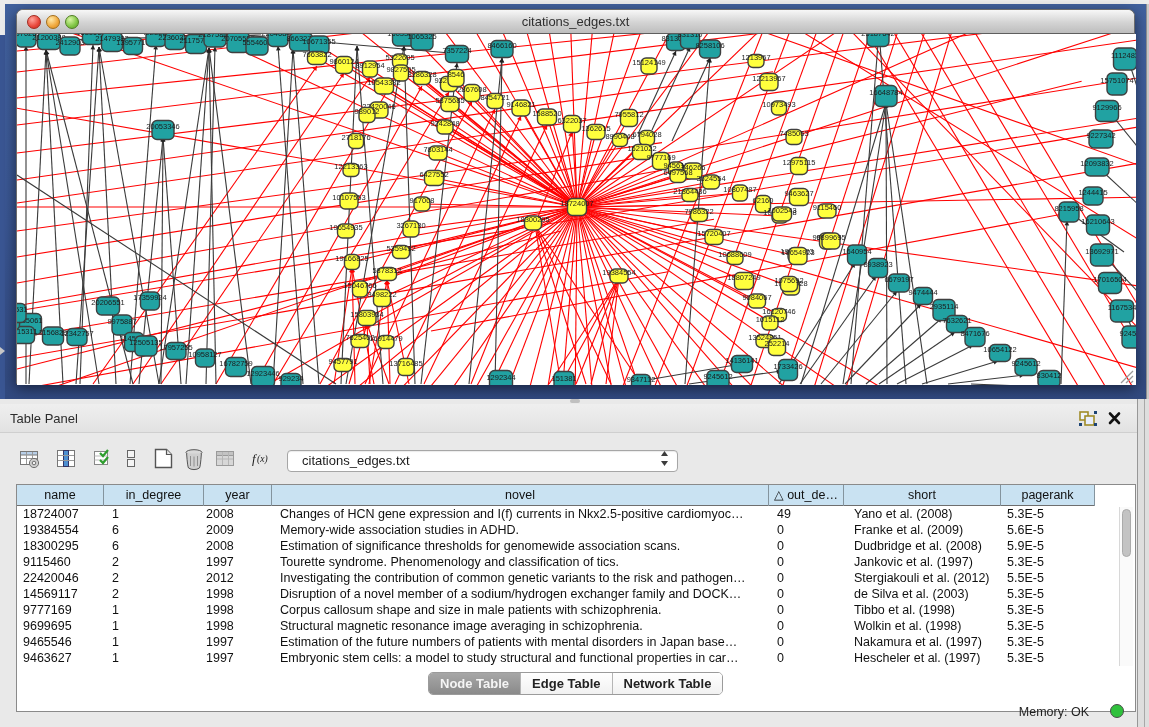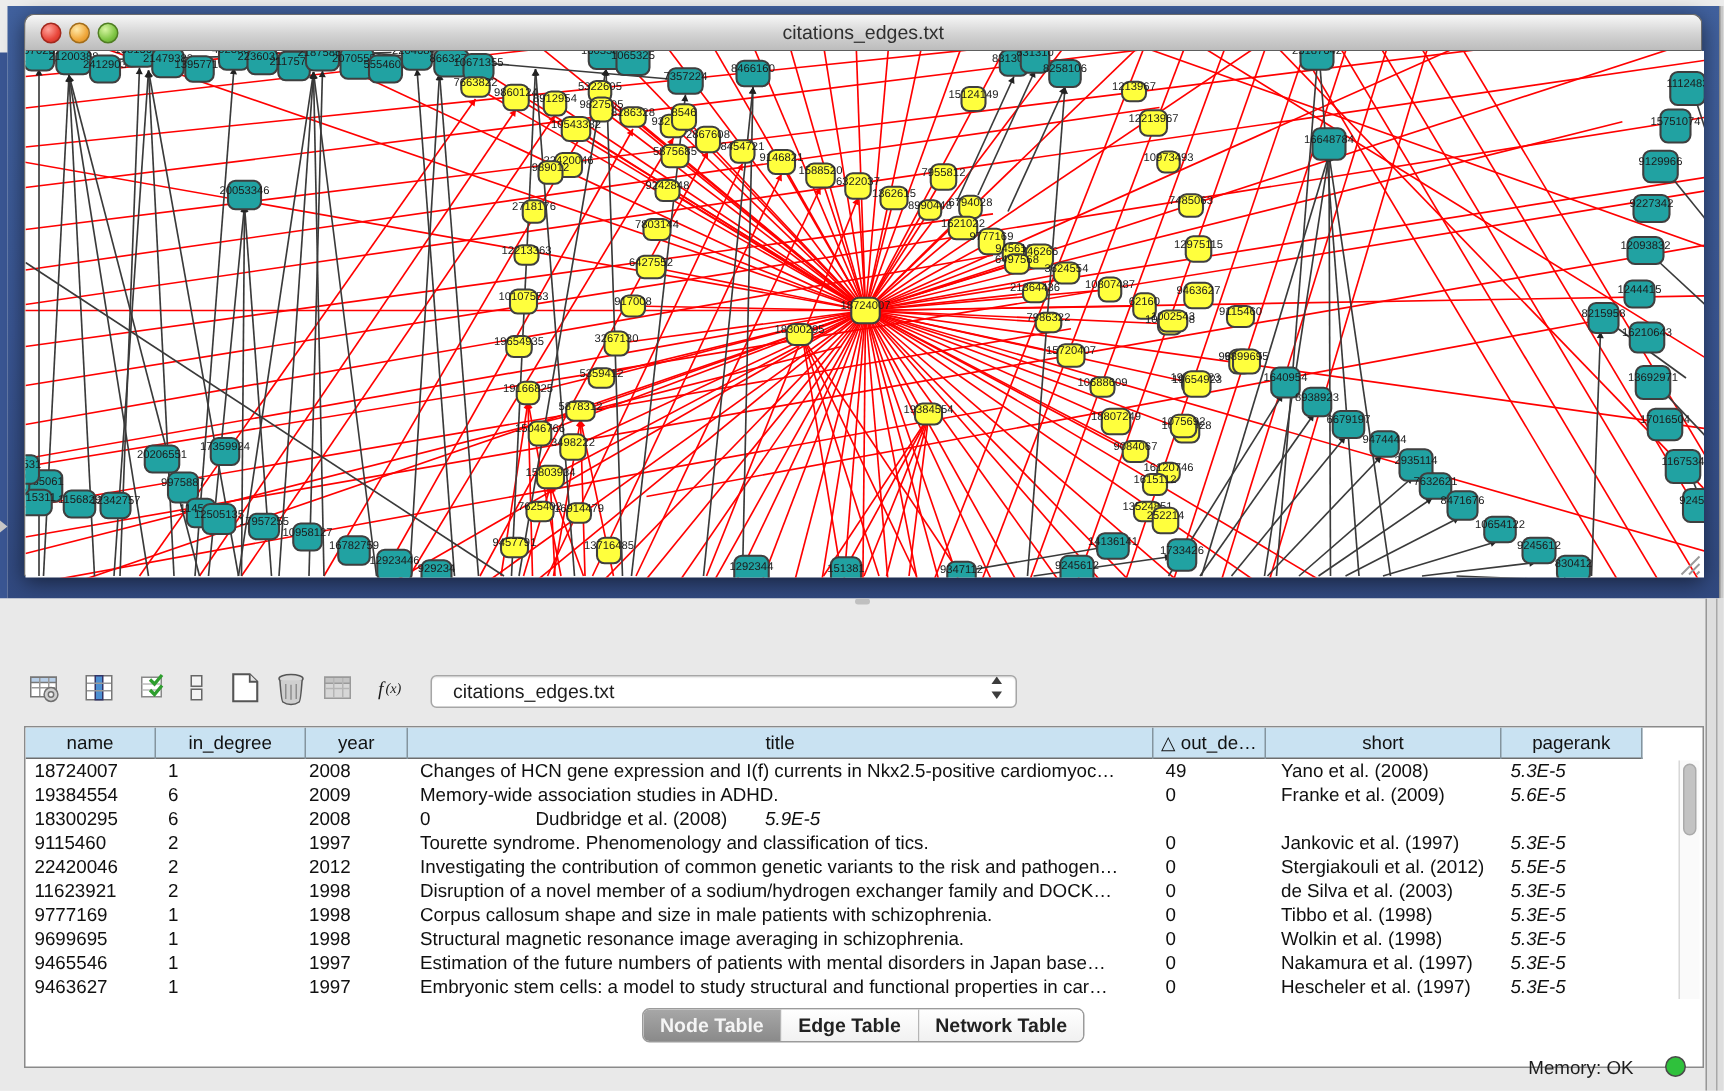--- a/index.html
+++ b/index.html
@@ -35,21 +35,21 @@
 #thead { position:absolute; left:0; top:0; height:21px; width:1078px; display:flex;
   background:#c9e2f2; border-bottom:1px solid #6e6e6e; font-size:12.5px; color:#111; }
 #thead div { border-right:1px solid #84949e; text-align:center; line-height:20px; height:21px; }
 #tbody { position:absolute; left:0; top:21px; width:1104px; font-size:12.5px; color:#101010; }
 .tr { display:flex; height:16px; line-height:16px; white-space:nowrap; }
 .h0,.c0 { width:87px; } .h1,.c1 { width:100px; } .h2,.c2 { width:68px; }
 .h3,.c3 { width:497px; } .h4,.c4 { width:75px; } .h5,.c5 { width:157px; }
 .h6,.c6 { width:94px; }
 .c0 { padding-left:6px; } .c1 { padding-left:8px; } .c2 { padding-left:2px; }
 .c3 { padding-left:8px; overflow:hidden; } .c4 { padding-left:8px; }
-.c5 { padding-left:10px; } .c6 { padding-left:6px;font-style:italic; }
+.c5 { padding-left:10px; } .c6 { padding-left:6px; }
 #vscroll { position:absolute; right:2px; top:22px; width:14px; height:159px; background:#fafafa;
   border-left:1px solid #d8d8d8; }
 #vthumb { position:absolute; left:2px; top:2px; width:9px; height:48px; background:#c3c3c3;
   border:1px solid #aaa; border-radius:5px; }
 #tabs { position:absolute; left:428px; top:273px; height:23px; display:flex; font-size:13px; font-weight:bold;
   border:1px solid #9b9b9b; border-radius:5px; overflow:hidden; background:#fff;
   box-shadow:0 1px 0 rgba(255,255,255,.7); }
 #tabs div { height:21px; line-height:21px; padding:0 11px; color:#222; background:linear-gradient(#fff,#f1f1f1); }
 #tabs .sel { background:linear-gradient(#a7a7a7,#8a8a8a); color:#f5f5f5; }
 #tabs .sep { padding:0; width:1px; background:#b5b5b5; }
@@ -724,20 +724,33 @@
       <text x="560.0" y="172.0" font-size="7.5" fill="#1c1c1c" text-anchor="middle" font-family="Liberation Sans, sans-serif">18724007</text>
 <g stroke="#9a9a9a" stroke-width="1.3">
         <line x1="1104" y1="349" x2="1116" y2="337"></line>
         <line x1="1109" y1="349" x2="1116" y2="342"></line>
         <line x1="1114" y1="349" x2="1116" y2="347"></line>
       </g>
 </svg>
 </div>
 <div id="panel">
   <div id="grip"></div>
+  <div id="phead">
+      <div class="t">Table Panel</div>
+    <div id="pheadicons">
+      <svg width="50" height="17" viewBox="0 0 50 17">
+        <rect x="6" y="2" width="8" height="8" fill="#eef3fb" stroke="#a08c28" stroke-width="1.6"></rect>
+        <rect x="11" y="6" width="9" height="9" fill="#e8eefc" stroke="#a08c28" stroke-width="1.6"></rect>
+        <rect x="20" y="1" width="3" height="3" fill="#1c4374"></rect>
+        <rect x="5" y="13" width="3" height="3" fill="#1c4374"></rect>
+        <rect x="20" y="13" width="3" height="3" fill="#1c4374"></rect>
+        <path d="M36 3.5 L45 13 M45 3.5 L36 13" stroke="#111" stroke-width="2.6" stroke-linecap="round"></path>
+      </svg>
+    </div>
+  </div>
   <div id="toolbar">
     <svg class="ticon" style="left:20px" width="250" height="24" viewBox="0 0 250 24">
 
       <rect x="0.5" y="3.5" width="17" height="13" fill="#fff" stroke="#777"></rect>
       <rect x="0.5" y="3.5" width="17" height="3.5" fill="#b8cfe8" stroke="#777"></rect>
       <line x1="6.5" y1="4" x2="6.5" y2="16" stroke="#999"></line>
         <line x1="12.5" y1="4" x2="12.5" y2="16" stroke="#999"></line>
       <line x1="1" y1="10.5" x2="17" y2="10.5" stroke="#999"></line>
       <circle cx="14" cy="15" r="4.6" fill="#cfcfcf" stroke="#6f6f6f"></circle>
       <circle cx="14" cy="15" r="1.8" fill="#f2f2f2" stroke="#6f6f6f"></circle>
@@ -787,21 +800,21 @@
     <div id="combo">citations_edges.txt<span class="ar"><svg width="9" height="15" viewBox="0 0 9 15">
             <path d="M4.5 0 L8 5 L1 5 Z" fill="#3c3c3c"></path>
             <path d="M4.5 15 L8 10 L1 10 Z" fill="#3c3c3c"></path>
           </svg></span></div>
   </div>
   <div id="tbl">
     <div id="thead">
       <div class="h0">name</div>
         <div class="h1">in_degree</div>
         <div class="h2">year</div>
-      <div class="h3">title</div>
+      <div class="h3">novel</div>
         <div class="h4">△ out_de…</div>
         <div class="h5">short</div>
       <div class="h6">pagerank</div>
     </div>
     <div id="tbody">
 <div class="tr">
           <div class="c0">18724007</div>
           <div class="c1">1</div>
           <div class="c2">2008</div>
           <div class="c3">Changes of HCN gene expression and I(f) currents in Nkx2.5‑positive cardiomyoc…</div>
@@ -815,20 +828,21 @@
           <div class="c2">2009</div>
           <div class="c3">Memory‑wide association studies in ADHD.</div>
           <div class="c4">0</div>
           <div class="c5">Franke et al. (2009)</div>
           <div class="c6">5.6E‑5</div>
         </div>
 <div class="tr">
           <div class="c0">18300295</div>
           <div class="c1">6</div>
           <div class="c2">2008</div>
+          <div class="c3">Estimation of significance thresholds for genomewide association scans.</div>
           <div class="c4">0</div>
           <div class="c5">Dudbridge et al. (2008)</div>
           <div class="c6">5.9E‑5</div>
         </div>
 <div class="tr">
           <div class="c0">9115460</div>
           <div class="c1">2</div>
           <div class="c2">1997</div>
           <div class="c3">Tourette syndrome. Phenomenology and classification of tics.</div>
           <div class="c4">0</div>
@@ -838,21 +852,21 @@
 <div class="tr">
           <div class="c0">22420046</div>
           <div class="c1">2</div>
           <div class="c2">2012</div>
           <div class="c3">Investigating the contribution of common genetic variants to the risk and pathogen…</div>
           <div class="c4">0</div>
           <div class="c5">Stergiakouli et al. (2012)</div>
           <div class="c6">5.5E‑5</div>
         </div>
 <div class="tr">
-          <div class="c0">11623921</div>
+          <div class="c0">14569117</div>
           <div class="c1">2</div>
           <div class="c2">1998</div>
           <div class="c3">Disruption of a novel member of a sodium/hydrogen exchanger family and DOCK…</div>
           <div class="c4">0</div>
           <div class="c5">de Silva et al. (2003)</div>
           <div class="c6">5.3E‑5</div>
         </div>
 <div class="tr">
           <div class="c0">9777169</div>
           <div class="c1">1</div>

